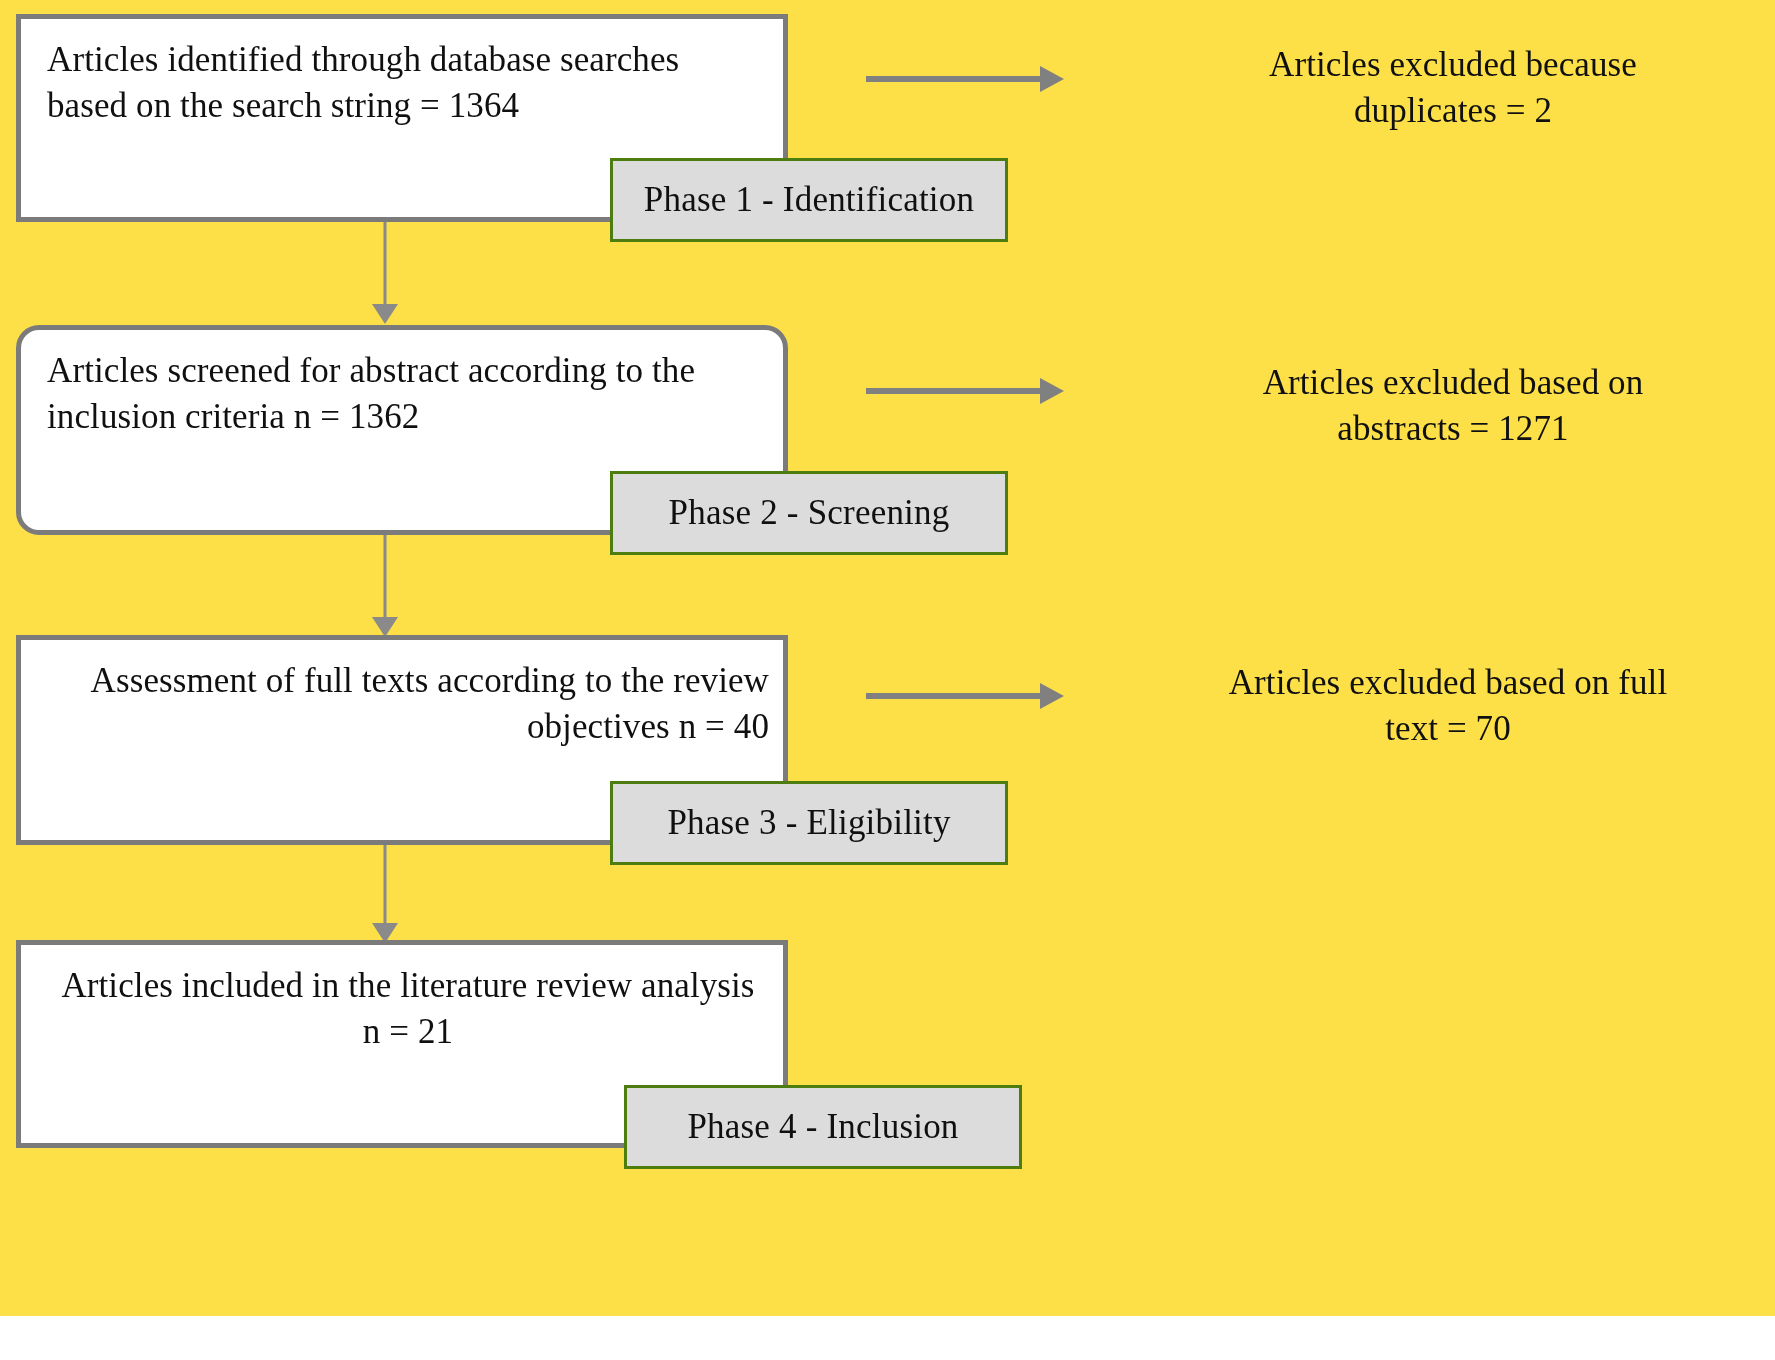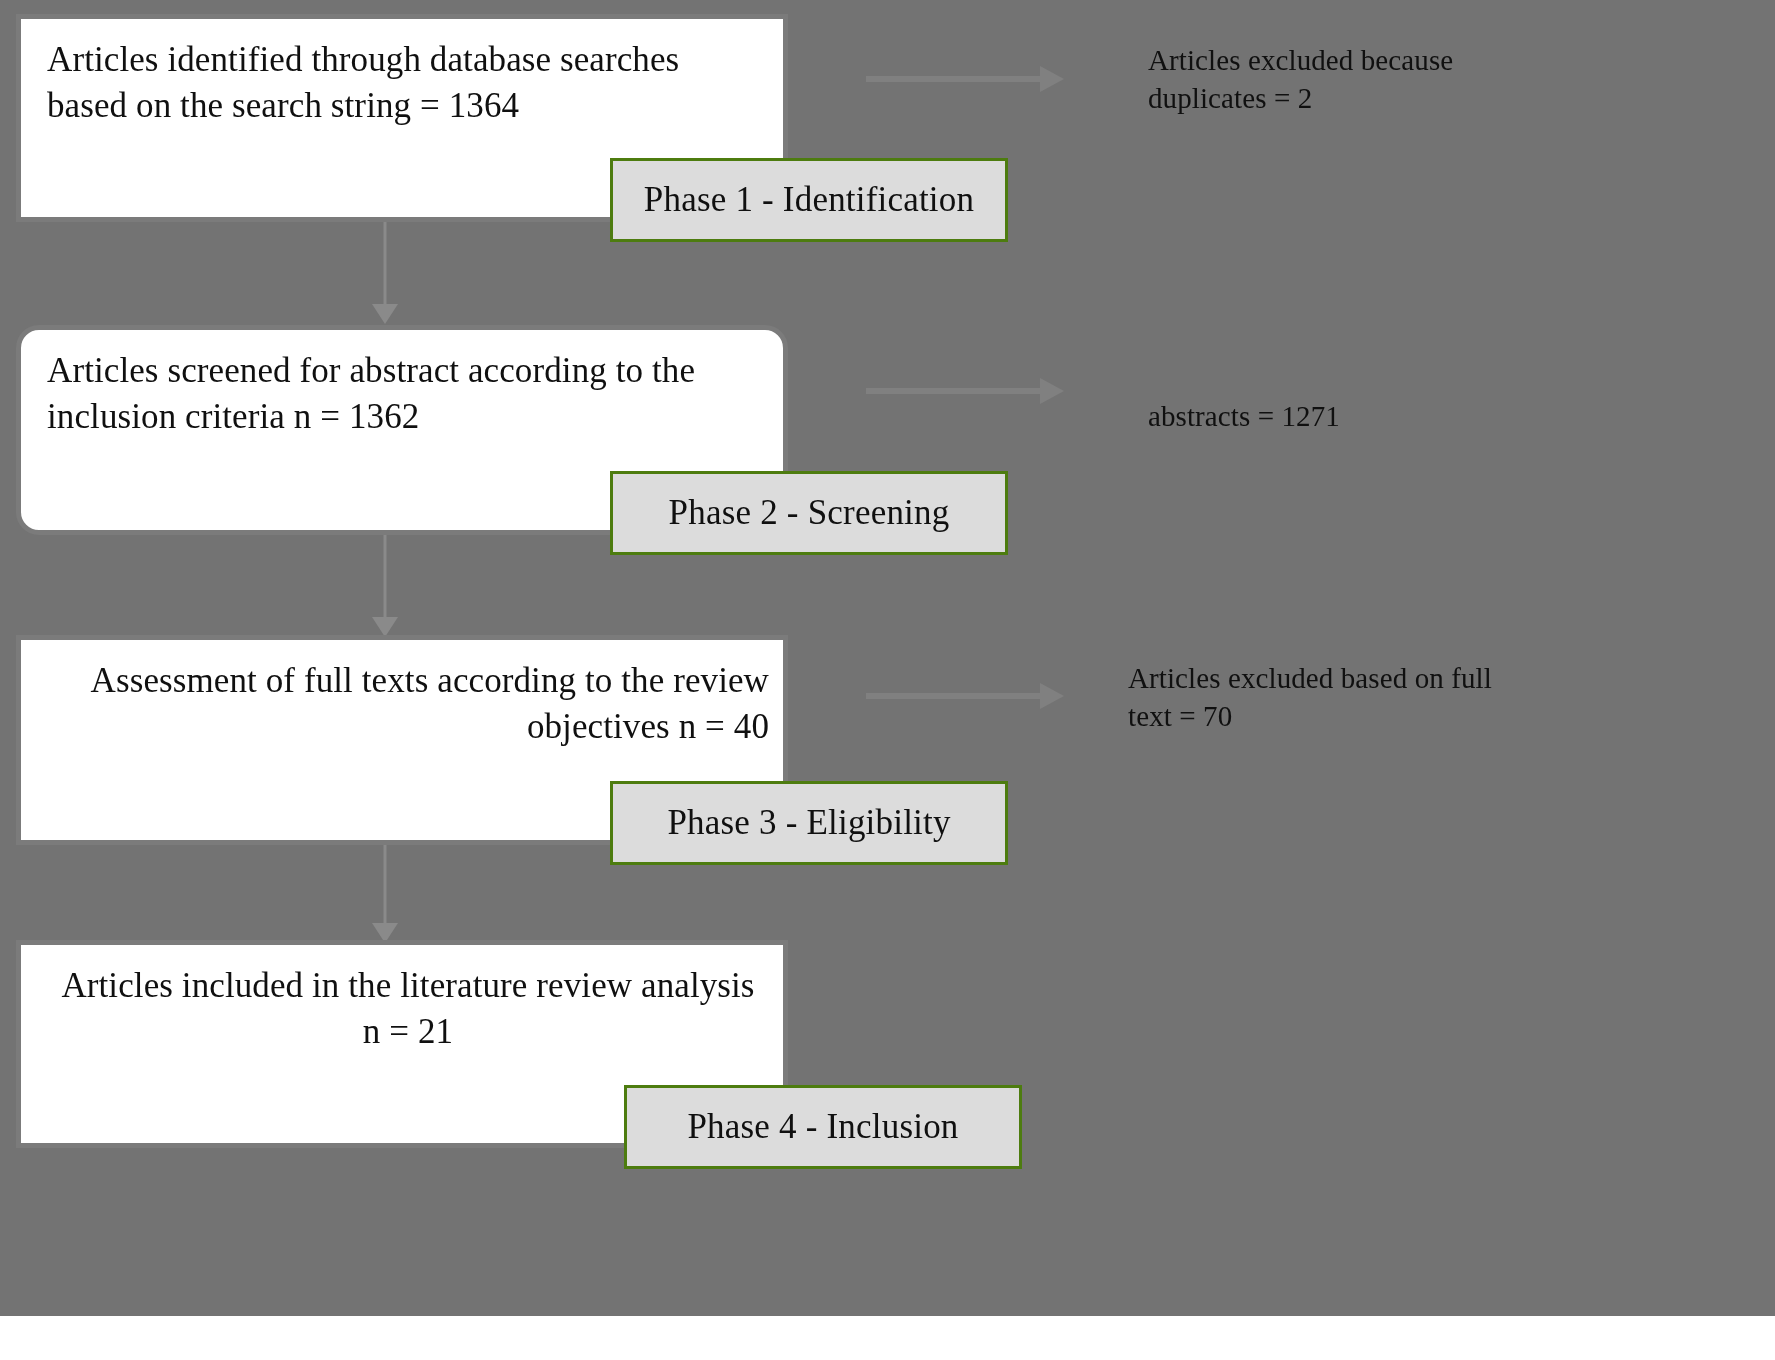--- a/index.html
+++ b/index.html
@@ -8,21 +8,21 @@
     background: #ffffff;
   }
   body {
     font-family: "Liberation Serif", "DejaVu Serif", serif;
     color: #000000;
   }
   #canvas {
     position: relative;
     width: 1775px;
     height: 1316px;
-    background: #737373;
+    background: #fde047;
     overflow: hidden;
   }
 
   
   .main-box {
     position: absolute;
     box-sizing: border-box;
     background: #ffffff;
     border: 5px solid #7b7b7b;
     z-index: 2;
@@ -52,22 +52,22 @@
   .phase-box .phase-label {
     font-size: 35px;
     color: #101010;
     white-space: nowrap;
     letter-spacing: 0.2px;
   }
 
   
   .excl-text {
     position: absolute;
-    text-align: left;
-    font-size: 29px;
+    text-align: center;
+    font-size: 35px;
     line-height: 1.30;
     color: #101010;
     z-index: 3;
     letter-spacing: 0.1px;
   }
 
   
   .h-arrow {
     position: absolute;
     z-index: 3;
@@ -157,21 +157,21 @@
   <div class="phase-box" style="left:610px; top:471px; width:398px; height:84px;">
     <span class="phase-label">Phase 2 - Screening</span>
   </div>
 
   <div class="h-arrow" style="left:866px; top:378px; width:198px; height:26px;">
     <div class="shaft" style="width:178px;"></div>
     <div class="head"></div>
   </div>
 
   <div class="excl-text" style="left:1148px; top:360px; width:610px;">
-    <br>
+    <span>Articles excluded based on</span><br>
     <span>abstracts = 1271</span>
   </div>
 
   <div class="v-arrow" style="left:372px; top:535px; width:26px; height:102px;">
     <div class="shaft" style="height:84px;"></div>
     <div class="head"></div>
   </div>
 
   <div class="main-box" style="left:16px; top:635px; width:772px; height:210px;text-align:right;">
     <div class="box-text">

